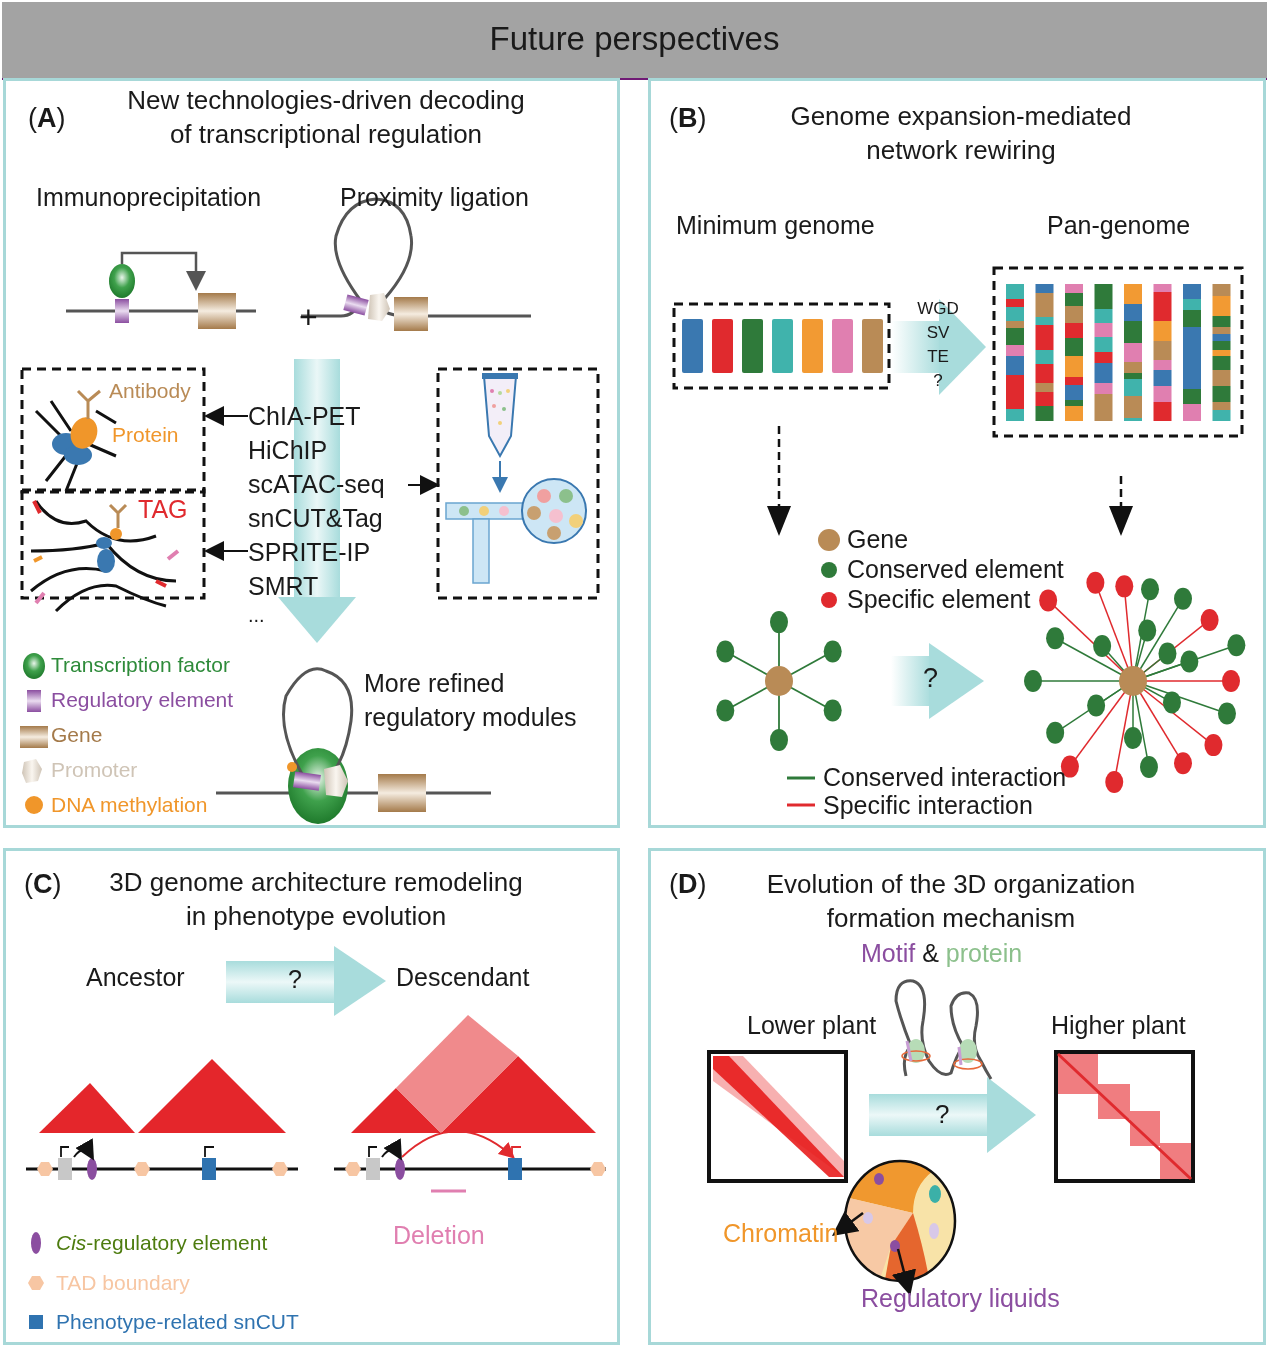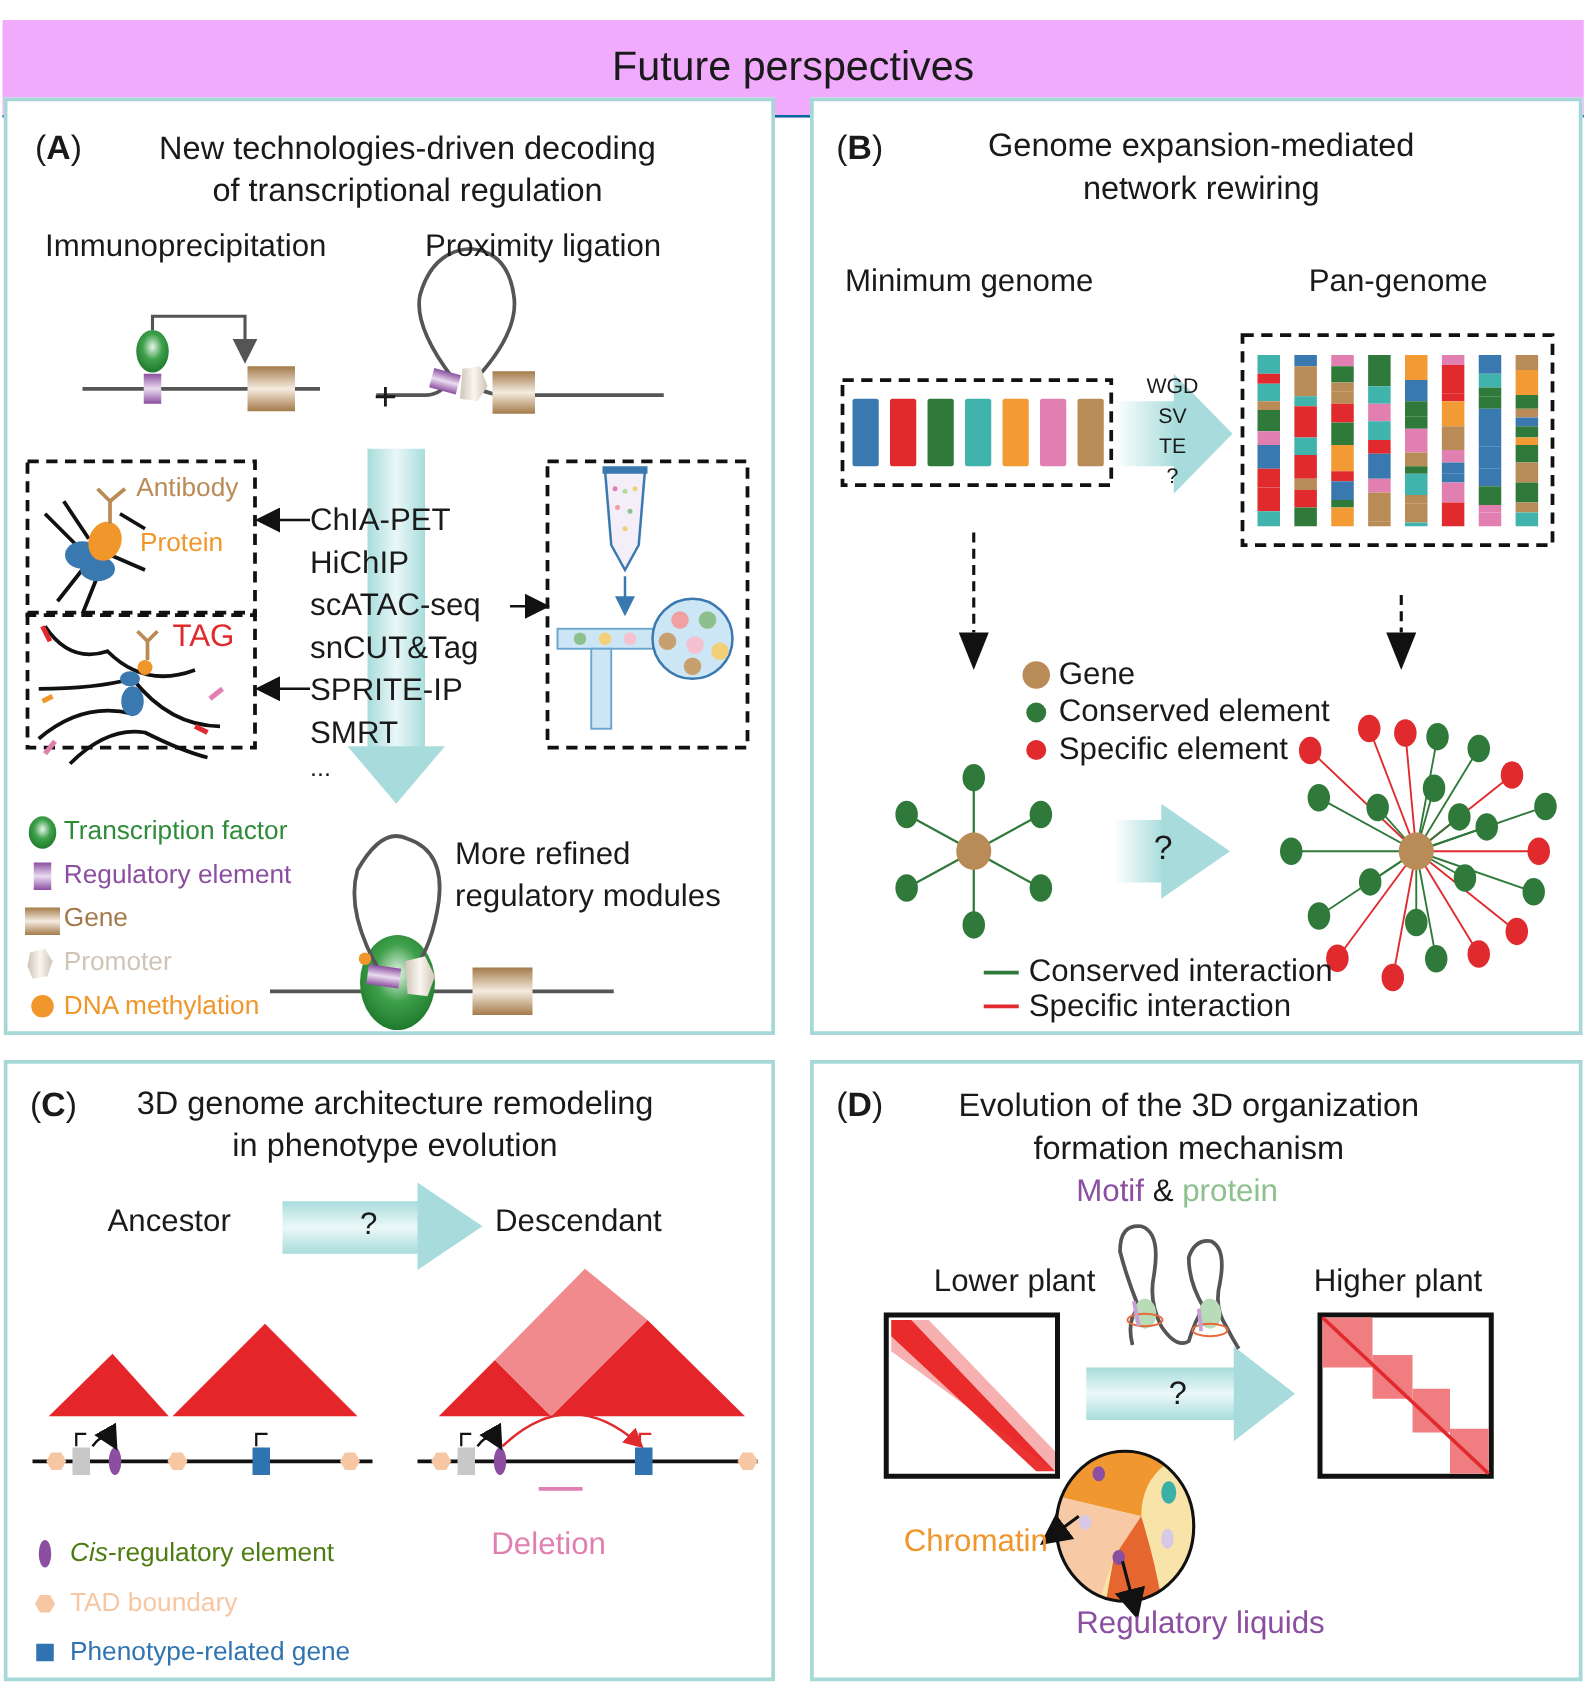--- a/index.html
+++ b/index.html
@@ -1,19 +1,19 @@
 <!DOCTYPE html>
 <html><head>
 <meta charset="utf-8">
 <style>
   html, body { margin: 0; padding: 0; background: #ffffff; }
   body { width: 1269px; height: 1351px; position: relative; overflow: hidden;
          font-family: "Liberation Sans", sans-serif; color: #1a1a1a; }
-  .banner { position: absolute; left: 2px; top: 16px; width: 1265px; height: 76px;
-            background: #f0abfc; border-bottom: 2px solid #0369a1; }
+  .banner { position: absolute; left: 2px; top: 2px; width: 1265px; height: 76px;
+            background: #a3a3a3; border-bottom: 2px solid #701a75; }
   .banner-title { position: absolute; left: 0; right: 0; top: 18px; text-align: center;
                   font-size: 33px; color: #1a1a1a; }
   .panel { position: absolute; border: 3px solid #a7d8d8; background: #fff; box-sizing: border-box; }
   #panel-a { left: 3px; top: 78px; width: 617px; height: 750px; }
   #panel-b { left: 648px; top: 78px; width: 618px; height: 750px; }
   #panel-c { left: 3px; top: 848px; width: 617px; height: 497px; }
   #panel-d { left: 648px; top: 848px; width: 618px; height: 497px; }
   .abs { position: absolute; white-space: nowrap; }
   .letter { font-size: 27px; }
   .letter b { font-weight: bold; }
@@ -172,21 +172,21 @@
       <ellipse cx="312" cy="705" rx="30" ry="38" fill="url(#tfGrad)"></ellipse>
       <path d="M300,700 Q270,650 280,615 Q300,580 320,590 Q350,600 345,640 Q340,675 325,695" fill="none" stroke="#555" stroke-width="3"></path>
       <rect x="288" y="692" width="26" height="16" fill="url(#regGrad)" transform="rotate(8 300 700)"></rect>
       <path d="M318,688 L334,684 L342,700 L336,716 L320,714 Z" fill="url(#promGrad)"></path>
       <circle cx="286" cy="686" r="5" fill="#f0962a"></circle>
       <rect x="372" y="693" width="48" height="38" fill="url(#geneGrad)"></rect>
     </g>
   </svg>
 
   <div class="abs letter" style="left:22px; top:22px;">(<b>A</b>)</div>
-  <div class="abs title" style="left:80px; width:480px; top:20px;">
+  <div class="abs title" style="left:80px; width:480px; top:2px;">
     <div>New technologies-driven decoding</div>
     <div>of transcriptional regulation</div>
   </div>
   <div class="abs sub" style="left:30px; top:102px;">Immunoprecipitation</div>
   <div class="abs sub" style="left:334px; top:102px;">Proximity ligation</div>
   <div class="abs" style="left:293px; top:218px; font-size:32px;">+</div>
   <div class="abs" style="left:103px; top:298px; font-size:21px; color:#b98b56;">Antibody</div>
   <div class="abs" style="left:106px; top:342px; font-size:21px; color:#f0962a;">Protein</div>
   <div class="abs" style="left:132px; top:414px; font-size:25px; color:#e02a2e;">TAG</div>
 
@@ -470,21 +470,21 @@
   <div class="abs title" style="left:70px; width:480px; top:14px;">
     <div>3D genome architecture remodeling</div>
     <div>in phenotype evolution</div>
   </div>
   <div class="abs sub" style="left:80px; top:112px;">Ancestor</div>
   <div class="abs sub" style="left:282px; top:114px;">?</div>
   <div class="abs sub" style="left:390px; top:112px;">Descendant</div>
   <div class="abs" style="left:387px; top:370px; font-size:25px; color:#e07fb0;">Deletion</div>
   <div class="abs legend" style="left:50px; top:380px; color:#4d7c0f;"><i>Cis</i><span>-regulatory element</span></div>
   <div class="abs legend" style="left:50px; top:420px; color:#f7c6a3;">TAD boundary</div>
-  <div class="abs legend" style="left:50px; top:459px; color:#2f73b0;">Phenotype-related gene</div>
+  <div class="abs legend" style="left:50px; top:459px; color:#2f73b0;">Phenotype-related snCUT</div>
 </div>
 
 <div class="panel" id="panel-d">
   <svg width="612" height="491">
     <defs>
       <linearGradient id="bandGrad" gradientUnits="userSpaceOnUse" x1="90" y1="200" x2="124" y2="166">
         <stop offset="0" stop-color="#ffffff" stop-opacity="0"></stop>
         <stop offset="0.5" stop-color="#e81e1e"></stop>
         <stop offset="1" stop-color="#ffffff" stop-opacity="0"></stop>
       </linearGradient>

